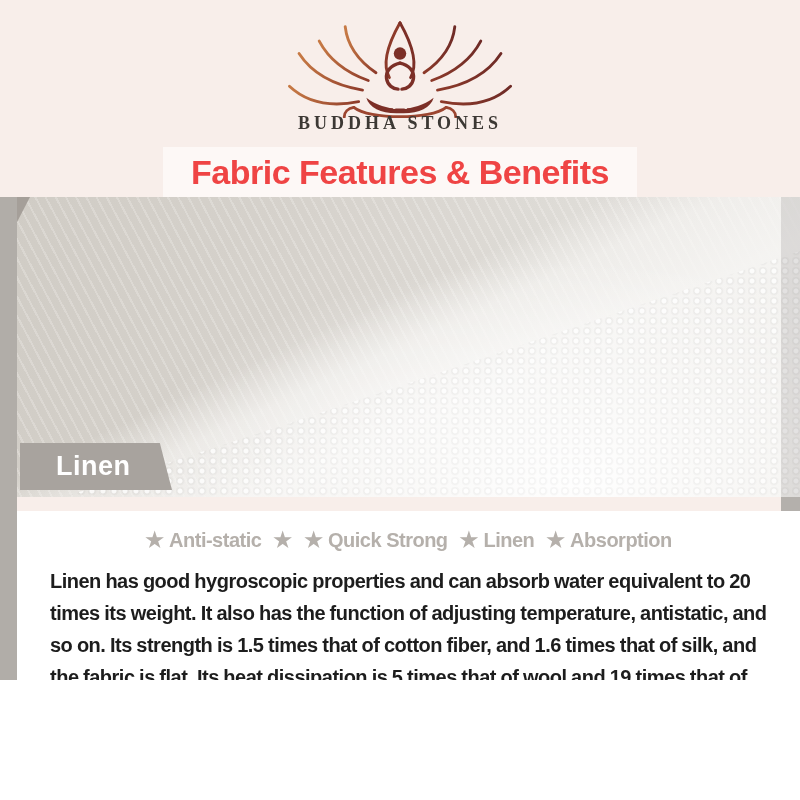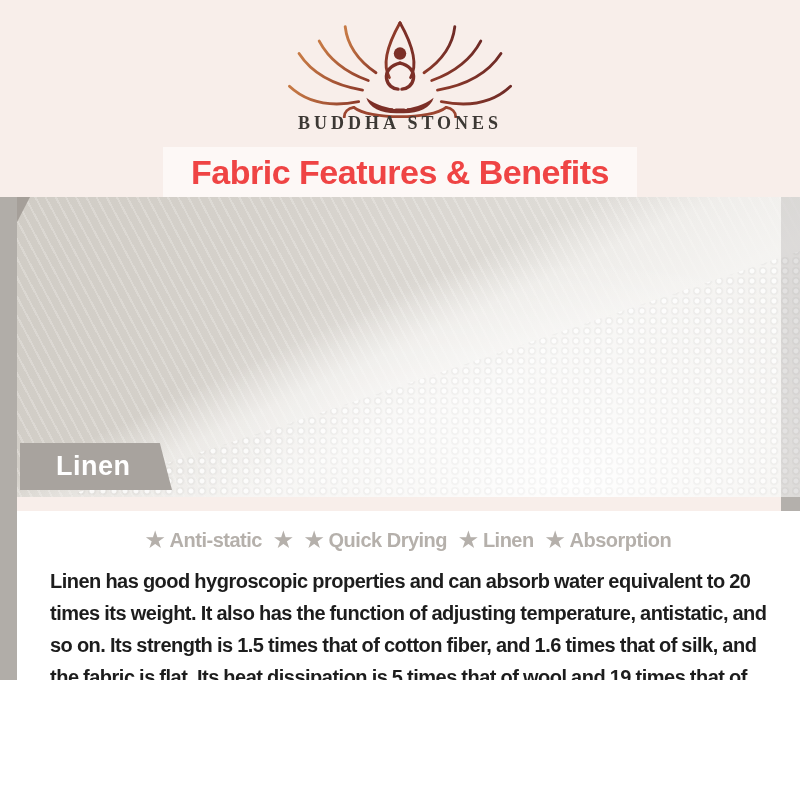--- a/index.html
+++ b/index.html
@@ -163,21 +163,21 @@
     <div class="features-row">
       <span class="feature">
         <span class="star">★</span>
         <span>Anti-static</span>
       </span>
       <span class="feature">
         <span class="star">★</span>
       </span>
       <span class="feature">
         <span class="star">★</span>
-        <span>Quick Drying</span>
+        <span>Quick Strong</span>
       </span>
       <span class="feature">
         <span class="star">★</span>
         <span>Linen</span>
       </span>
       <span class="feature">
         <span class="star">★</span>
         <span>Absorption</span>
       </span>
     </div>

